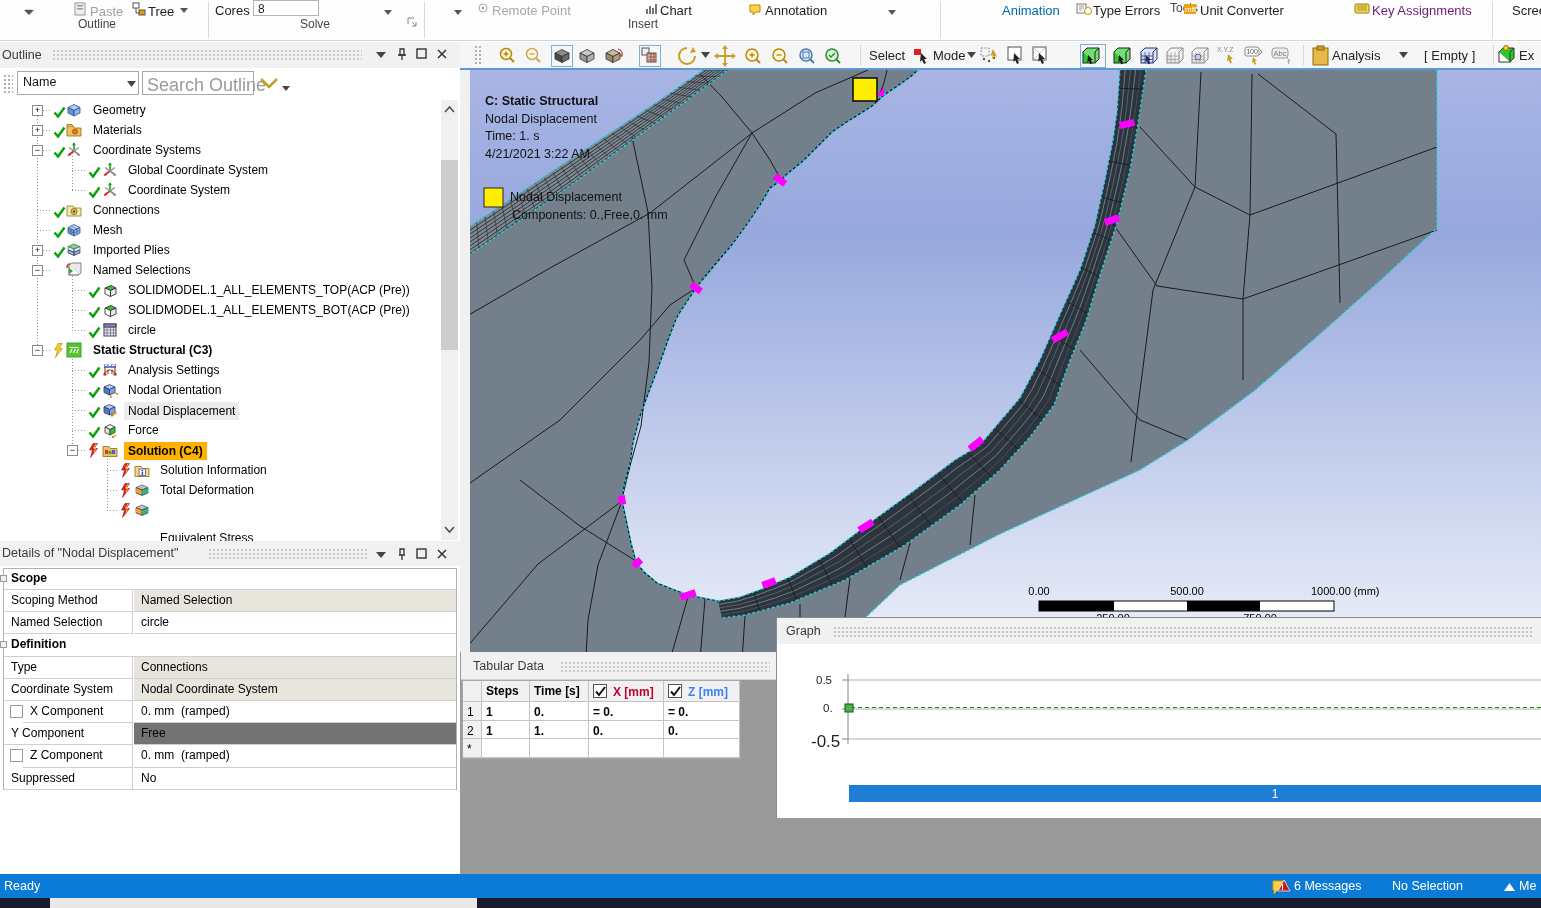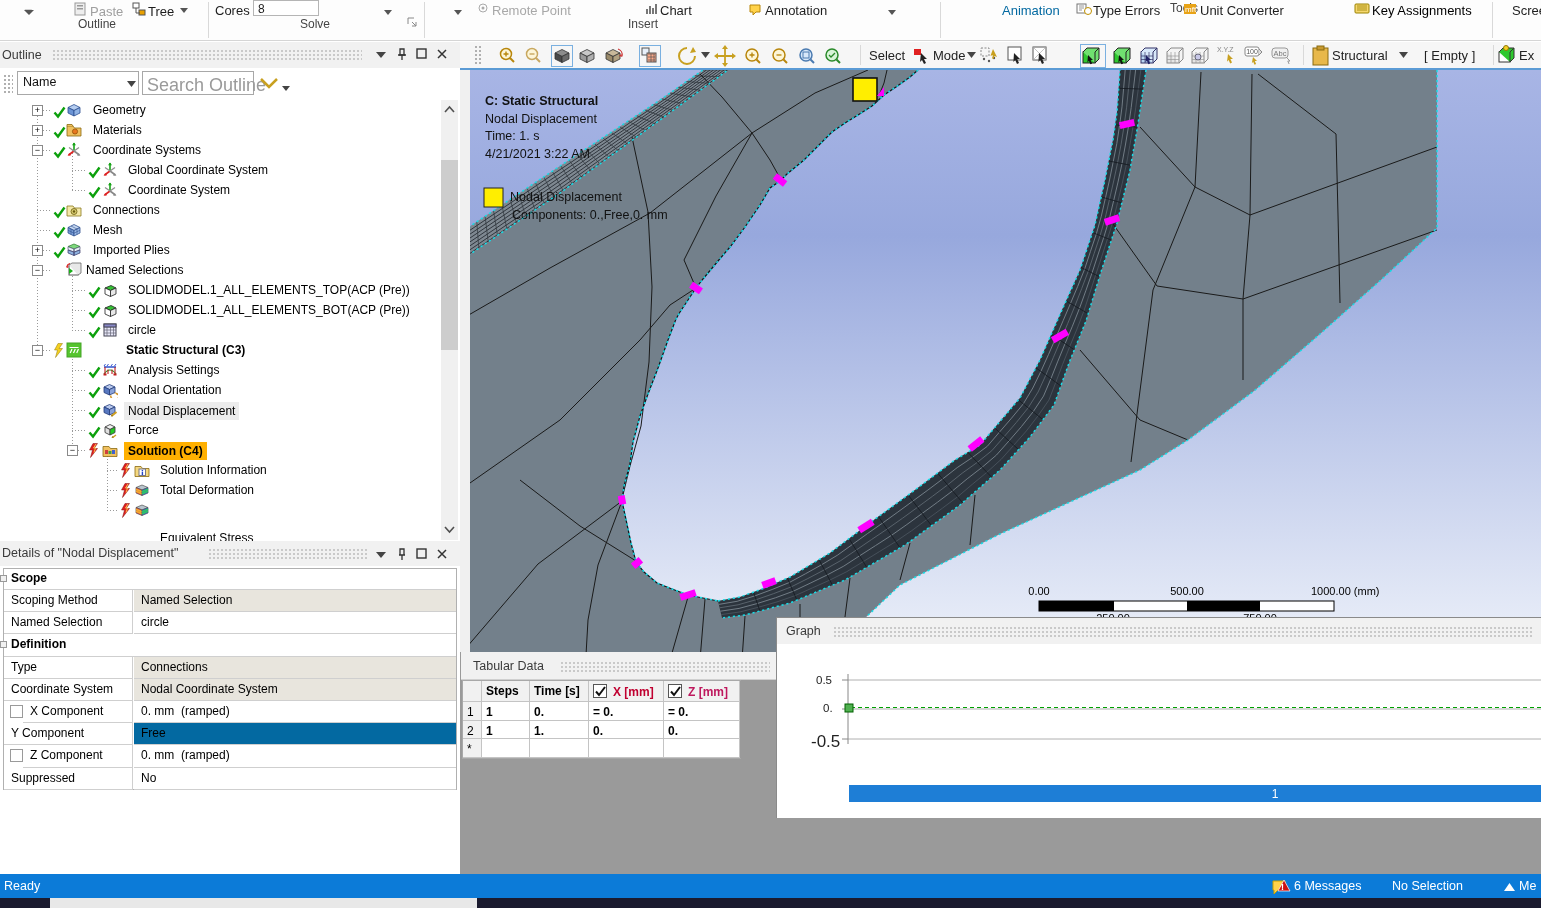--- a/index.html
+++ b/index.html
@@ -27,21 +27,21 @@
 <div class="txt" style="left:258px;top:2px;font-size:12px;color:#1e1e1e">8</div>
 <div class="txt" style="left:300px;top:17px;font-size:12px;color:#444">Solve</div>
 <div class="txt" style="left:492px;top:3px;font-size:13px;color:#a8a8a8">Remote Point</div>
 <div class="txt" style="left:660px;top:3px;font-size:13px;color:#1e1e1e">Chart</div>
 <div class="txt" style="left:765px;top:3px;font-size:13px;color:#1e1e1e">Annotation</div>
 <div class="txt" style="left:628px;top:17px;font-size:12px;color:#444">Insert</div>
 <div class="txt" style="left:1002px;top:3px;font-size:13px;color:#0369a1">Animation</div>
 <div class="txt" style="left:1093px;top:3px;font-size:13px;color:#1e1e1e">Type Errors</div>
 <div class="txt" style="left:1200px;top:3px;font-size:13px;color:#1e1e1e">Unit Converter</div>
 <div class="txt" style="left:1170px;top:1px;font-size:12px;color:#444">Tools</div>
-<div class="txt" style="left:1372px;top:3px;font-size:13px;color:#000000">Key Assignments</div>
+<div class="txt" style="left:1372px;top:3px;font-size:13px;color:#701a75">Key Assignments</div>
 <div class="txt" style="left:1512px;top:3px;font-size:13px;color:#1e1e1e">Scree</div>
 <div class="vline" style="left:208px;top:2px;height:36px"></div>
 <div class="vline" style="left:424px;top:2px;height:36px"></div>
 <div class="vline" style="left:940px;top:2px;height:36px"></div>
 <div class="vline" style="left:1492px;top:2px;height:36px"></div>
 
 <svg class="abs" style="left:22px;top:8px" width="14" height="8">
     <path d="M3 2 l4 4 l4 -4" fill="#555" stroke="none" transform="scale(0.9)"></path>
     <polygon points="2,2 12,2 7,7" fill="#555"></polygon>
   </svg>
@@ -116,21 +116,21 @@
   </svg>
 
 <div class="abs" style="left:460px;top:42px;width:1081px;height:26px;background:#f6f6f6"></div>
 <div class="abs" style="left:460px;top:68px;width:1081px;height:2px;background:#5b9bd5"></div>
 <div class="grip" style="left:474px;top:45px;width:7px;height:21px"></div>
 <div class="txt" style="left:869px;top:48px;font-size:13px;color:#222">Select</div>
 <div class="txt" style="left:933px;top:48px;font-size:13px;color:#222">Mode</div>
 <svg class="abs" style="left:966px;top:51px" width="11" height="8">
     <polygon points="1,1 10,1 5.5,7" fill="#444"></polygon>
   </svg>
-<div class="txt" style="left:1332px;top:48px;font-size:13px;color:#222">Structural</div>
+<div class="txt" style="left:1332px;top:48px;font-size:13px;color:#222">Analysis</div>
 <svg class="abs" style="left:1398px;top:51px" width="11" height="8">
     <polygon points="1,1 10,1 5.5,7" fill="#444"></polygon>
   </svg>
 <div class="txt" style="left:1424px;top:48px;font-size:13px;color:#222">[ Empty ]</div>
 <div class="txt" style="left:1519px;top:48px;font-size:13px;color:#222">Ex</div>
 <div class="vline" style="left:1303px;top:45px;height:20px"></div>
 <div class="vline" style="left:1493px;top:45px;height:20px"></div>
 <div class="vline" style="left:860px;top:45px;height:20px"></div>
 <div id="tbicons">
     <svg class="abs" style="left:498px;top:46px" width="20" height="20">
@@ -489,21 +489,21 @@
     </svg>
 <svg class="ticon" style="left:66px;top:242px">
       <use href="#plies"></use>
     </svg>
 <div class="trow" style="left:93px;top:243px;">Imported Plies</div>
 <div class="doth" style="left:37px;top:270px;width:14px"></div>
 <div class="exp" style="left:32px;top:265px">−</div>
 <svg class="ticon" style="left:66px;top:262px">
       <use href="#ns"></use>
     </svg>
-<div class="trow" style="left:86px;top:263px;">Named Selections</div>
+<div class="trow" style="left:93px;top:263px;">Named Selections</div>
 <div class="doth" style="left:72px;top:290px;width:14px"></div>
 <svg class="abs" style="left:88px;top:286px" width="13" height="13">
       <use href="#chk"></use>
     </svg>
 <svg class="ticon" style="left:102px;top:282px">
       <use href="#solid"></use>
     </svg>
 <div class="trow" style="left:128px;top:283px;">SOLIDMODEL.1_ALL_ELEMENTS_TOP(ACP (Pre))</div>
 <div class="doth" style="left:72px;top:310px;width:14px"></div>
 <svg class="abs" style="left:88px;top:306px" width="13" height="13">
@@ -522,21 +522,21 @@
     </svg>
 <div class="trow" style="left:128px;top:323px;">circle</div>
 <div class="doth" style="left:37px;top:350px;width:14px"></div>
 <div class="exp" style="left:32px;top:345px">−</div>
 <svg class="abs" style="left:53px;top:343px" width="11" height="15">
       <use href="#ylight"></use>
     </svg>
 <svg class="ticon" style="left:66px;top:342px">
       <use href="#ss"></use>
     </svg>
-<div class="trow" style="left:93px;top:343px;font-weight:bold;margin-left:33px;">Static Structural (C3)</div>
+<div class="trow" style="left:93px;top:343px;font-weight:bold;">Static Structural (C3)</div>
 <div class="doth" style="left:72px;top:370px;width:14px"></div>
 <svg class="abs" style="left:88px;top:366px" width="13" height="13">
       <use href="#chk"></use>
     </svg>
 <svg class="ticon" style="left:102px;top:362px">
       <use href="#as"></use>
     </svg>
 <div class="trow" style="left:128px;top:363px;">Analysis Settings</div>
 <div class="doth" style="left:72px;top:390px;width:14px"></div>
 <svg class="abs" style="left:88px;top:386px" width="13" height="13">
@@ -633,21 +633,21 @@
 <div class="dcell" style="left:4px;top:634px;width:452px;height:23px;font-weight:bold">Definition</div>
 <div class="abs" style="left:0px;top:641px;width:7px;height:7px;background:#f0f0f0;border:1px solid #999"></div>
 <div class="dcell" style="left:4px;top:657px;width:129px;height:22px;border-right:1px solid #cfcfcf">Type</div>
 <div class="dcell" style="left:134px;top:657px;width:322px;height:22px;background:#e8e5dd">Connections</div>
 <div class="dcell" style="left:4px;top:679px;width:129px;height:22px;border-right:1px solid #cfcfcf">Coordinate System</div>
 <div class="dcell" style="left:134px;top:679px;width:322px;height:22px;background:#e8e5dd">Nodal Coordinate System</div>
 <div class="abs" style="left:10px;top:705px;width:13px;height:13px;background:#fff;border:1px solid #9a9a9a"></div>
 <div class="dcell" style="left:23px;top:701px;width:110px;height:22px;border-right:1px solid #cfcfcf">X Component</div>
 <div class="dcell" style="left:134px;top:701px;width:322px;height:22px;background:#ffffff">0. mm  (ramped)</div>
 <div class="dcell" style="left:4px;top:723px;width:129px;height:22px;border-right:1px solid #cfcfcf">Y Component</div>
-<div class="dcell" style="left:134px;top:723px;width:322px;height:22px;background:#0369a1">Free</div>
+<div class="dcell" style="left:134px;top:723px;width:322px;height:22px;background:#737373">Free</div>
 <div class="abs" style="left:10px;top:749px;width:13px;height:13px;background:#fff;border:1px solid #9a9a9a"></div>
 <div class="dcell" style="left:23px;top:745px;width:110px;height:23px;border-right:1px solid #cfcfcf">Z Component</div>
 <div class="dcell" style="left:134px;top:745px;width:322px;height:23px;background:#ffffff">0. mm  (ramped)</div>
 <div class="dcell" style="left:4px;top:768px;width:129px;height:22px;border-right:1px solid #cfcfcf">Suppressed</div>
 <div class="dcell" style="left:134px;top:768px;width:322px;height:22px;background:#ffffff">No</div>
   </div>
 
 <div id="viewport" class="abs" style="left:470px;top:70px;width:1071px;height:592px"><svg width="1071" height="592" viewBox="0 0 1071 592">
 <defs>
         <linearGradient id="bg" x1="0" y1="0" x2="0" y2="592" gradientUnits="userSpaceOnUse">
@@ -816,21 +816,21 @@
 <div class="abs" style="left:664px;top:681px;width:76px;height:21px;background:#f1f1f1;border-right:1px solid #c4c4c4;border-bottom:1px solid #c4c4c4;font-size:12px;color:#000;padding:3px 0 0 4px;"></div>
 <div class="abs" style="left:593px;top:684px;width:14px;height:14px;background:#fff;border:1px solid #555"></div>
 <svg class="abs" style="left:594px;top:685px" width="13" height="13">
       <path d="M2 6.5 L5 10 L11 2" stroke="#111" stroke-width="2" fill="none"></path>
     </svg>
 <div class="txt" style="left:613px;top:685px;font-size:12px;font-weight:bold;color:#c00030">X [mm]</div>
 <div class="abs" style="left:668px;top:684px;width:14px;height:14px;background:#fff;border:1px solid #555"></div>
 <svg class="abs" style="left:669px;top:685px" width="13" height="13">
       <path d="M2 6.5 L5 10 L11 2" stroke="#111" stroke-width="2" fill="none"></path>
     </svg>
-<div class="txt" style="left:688px;top:685px;font-size:12px;font-weight:bold;color:#be185d">Z [mm]</div>
+<div class="txt" style="left:688px;top:685px;font-size:12px;font-weight:bold;color:#3b82f6">Z [mm]</div>
 <div class="abs" style="left:463px;top:702px;width:19px;height:19px;background:#f1f1f1;border-right:1px solid #c4c4c4;border-bottom:1px solid #c4c4c4;font-size:12px;color:#000;padding:3px 0 0 4px;">1</div>
 <div class="abs" style="left:482px;top:702px;width:48px;height:19px;background:#fff;border-right:1px solid #c4c4c4;border-bottom:1px solid #c4c4c4;font-size:12px;color:#000;padding:3px 0 0 4px;font-weight:bold;">1</div>
 <div class="abs" style="left:530px;top:702px;width:59px;height:19px;background:#fff;border-right:1px solid #c4c4c4;border-bottom:1px solid #c4c4c4;font-size:12px;color:#000;padding:3px 0 0 4px;font-weight:bold;">0.</div>
 <div class="abs" style="left:589px;top:702px;width:75px;height:19px;background:#fff;border-right:1px solid #c4c4c4;border-bottom:1px solid #c4c4c4;font-size:12px;color:#000;padding:3px 0 0 4px;font-weight:bold;">= 0.</div>
 <div class="abs" style="left:664px;top:702px;width:76px;height:19px;background:#fff;border-right:1px solid #c4c4c4;border-bottom:1px solid #c4c4c4;font-size:12px;color:#000;padding:3px 0 0 4px;font-weight:bold;">= 0.</div>
 <div class="abs" style="left:463px;top:721px;width:19px;height:18px;background:#f1f1f1;border-right:1px solid #c4c4c4;border-bottom:1px solid #c4c4c4;font-size:12px;color:#000;padding:3px 0 0 4px;">2</div>
 <div class="abs" style="left:482px;top:721px;width:48px;height:18px;background:#fff;border-right:1px solid #c4c4c4;border-bottom:1px solid #c4c4c4;font-size:12px;color:#000;padding:3px 0 0 4px;font-weight:bold;">1</div>
 <div class="abs" style="left:530px;top:721px;width:59px;height:18px;background:#fff;border-right:1px solid #c4c4c4;border-bottom:1px solid #c4c4c4;font-size:12px;color:#000;padding:3px 0 0 4px;font-weight:bold;">1.</div>
 <div class="abs" style="left:589px;top:721px;width:75px;height:18px;background:#fff;border-right:1px solid #c4c4c4;border-bottom:1px solid #c4c4c4;font-size:12px;color:#000;padding:3px 0 0 4px;font-weight:bold;">0.</div>
 <div class="abs" style="left:664px;top:721px;width:76px;height:18px;background:#fff;border-right:1px solid #c4c4c4;border-bottom:1px solid #c4c4c4;font-size:12px;color:#000;padding:3px 0 0 4px;font-weight:bold;">0.</div>

